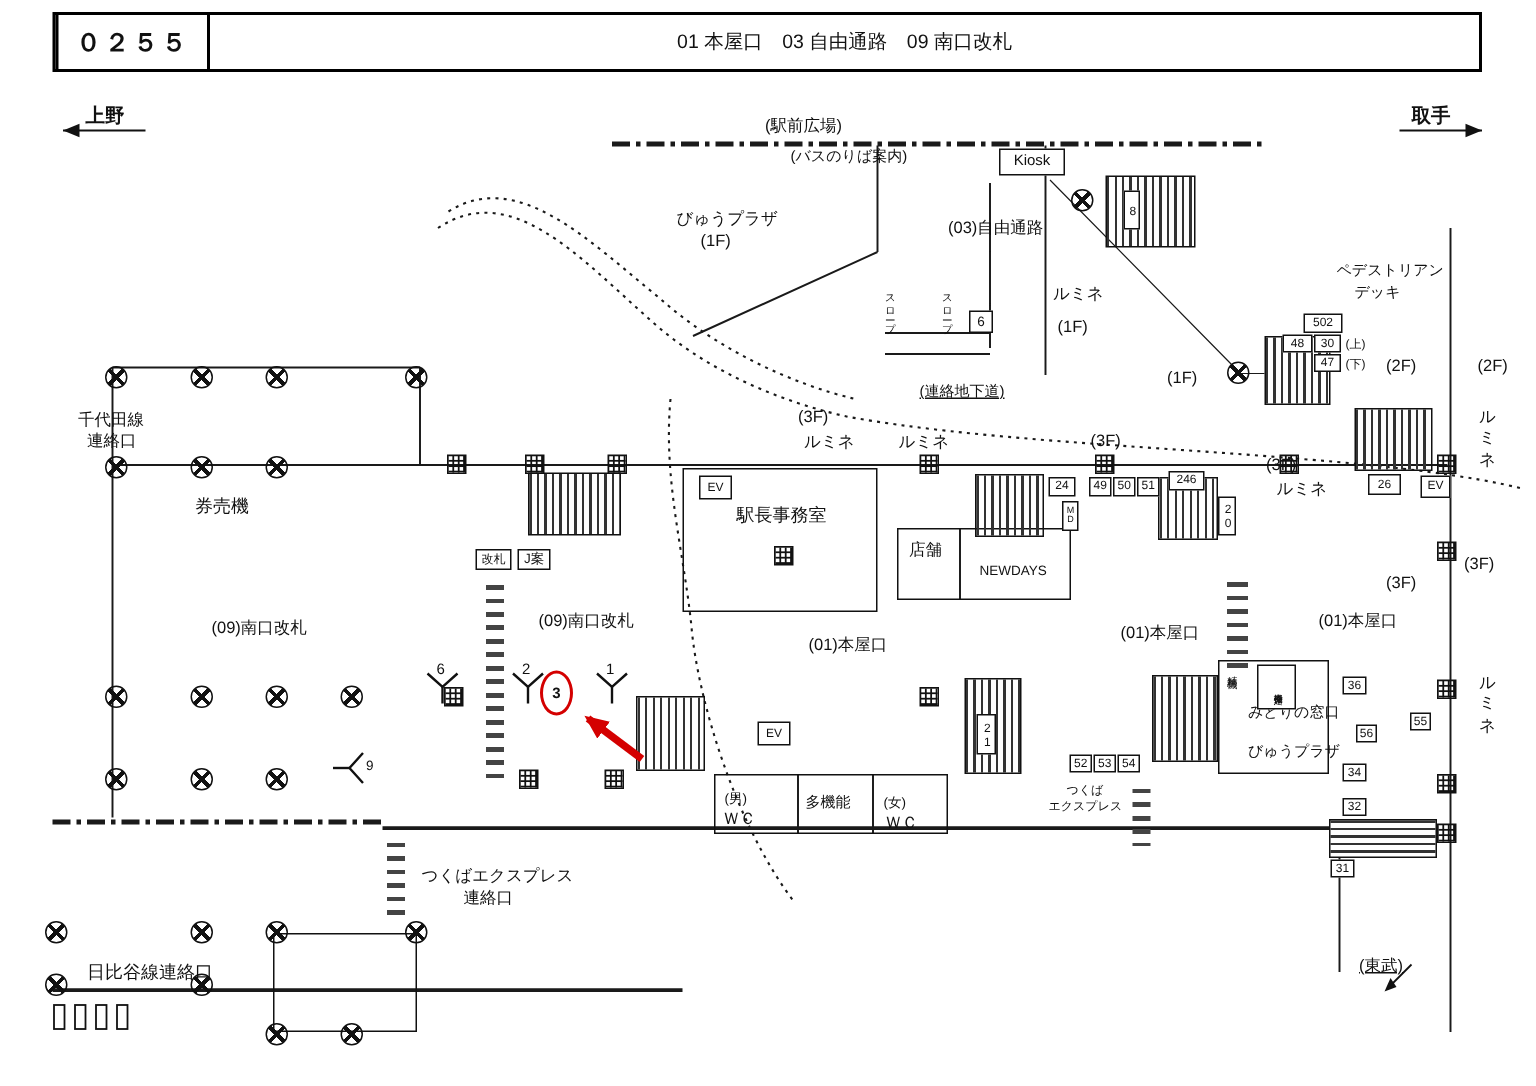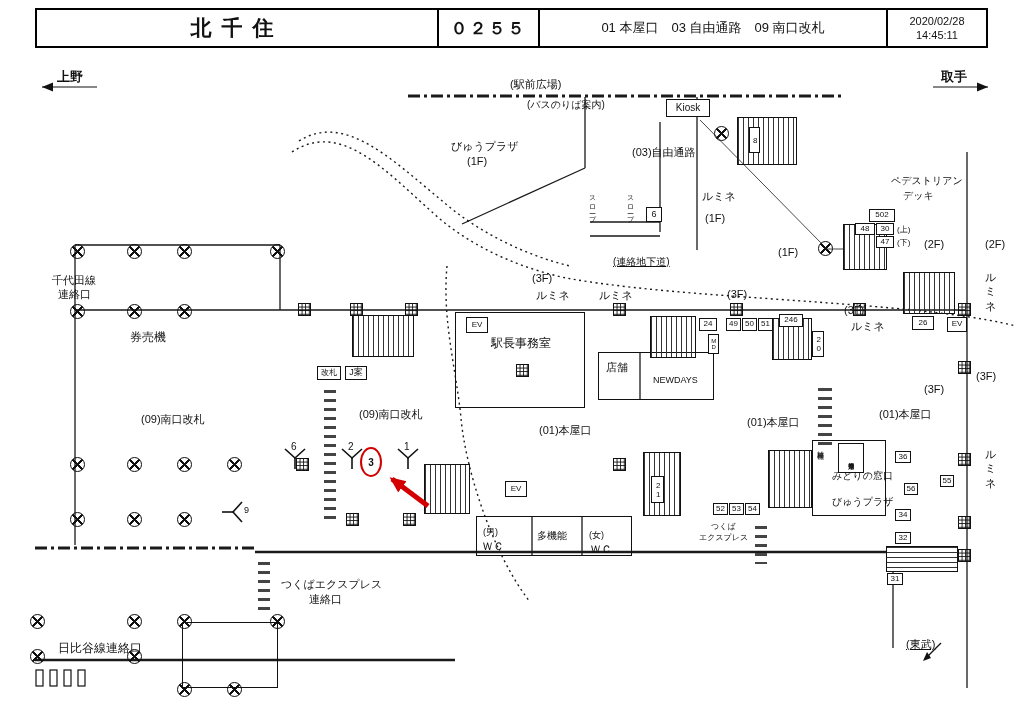--- a/index.html
+++ b/index.html
@@ -40,27 +40,22 @@
   .red-ellipse{position:absolute;border:2.5px solid #d40000;border-radius:50%;
        display:flex;align-items:center;justify-content:center;z-index:5;box-sizing:border-box;}
   .red-ellipse span{font-size:10px;font-weight:bold;}
 </style>
 </head>
 <body>
 
 <div class="stage">
 
   <div class="hdr">
-    <div class="hcell station">北千住</div>
     <div class="hcell code">０２５５</div>
     <div class="hcell locs">01 本屋口　03 自由通路　09 南口改札</div>
-    <div class="hcell dt">
-      <div>2020/02/28</div>
-      <div>14:45:11</div>
-    </div>
   </div>
 
   <svg id="base" class="layer" width="1024" height="724">
     <g stroke="#1a1a1a" fill="none">
 
       <path stroke-width="1.3" d="M75,245 H280 M280,245 V310 M75,245 V545 M75,310 H965 M967,152 V688
         M585,97 V168 M585,168 L462,224 M697,97 V250 M660,122 V232 M590,222 H660 M590,236 H660
         M640,352 V400 M532,516 V556 M582,516 V556 M893,572 V648"></path>
       <path stroke-width="2.5" d="M255,552 H886 M35,660 H455"></path>
       <path stroke-width="0.8" d="M700,120 L824,246 M826,249 H843"></path>

